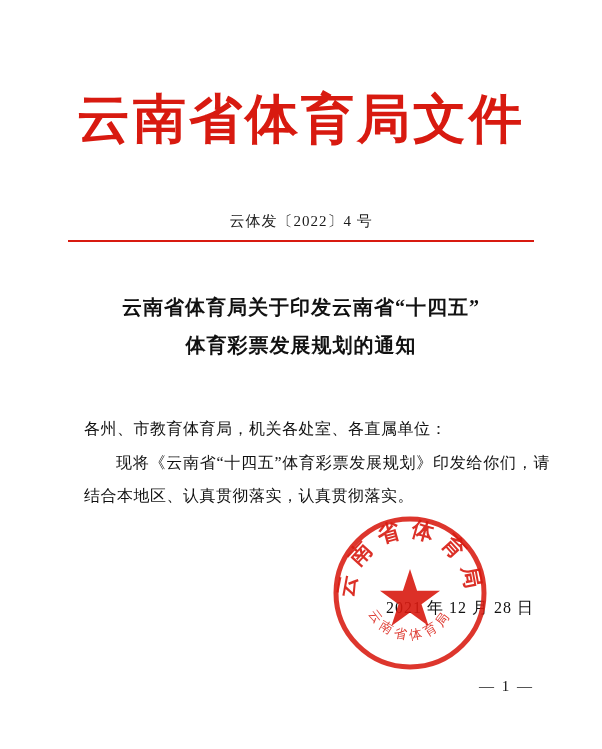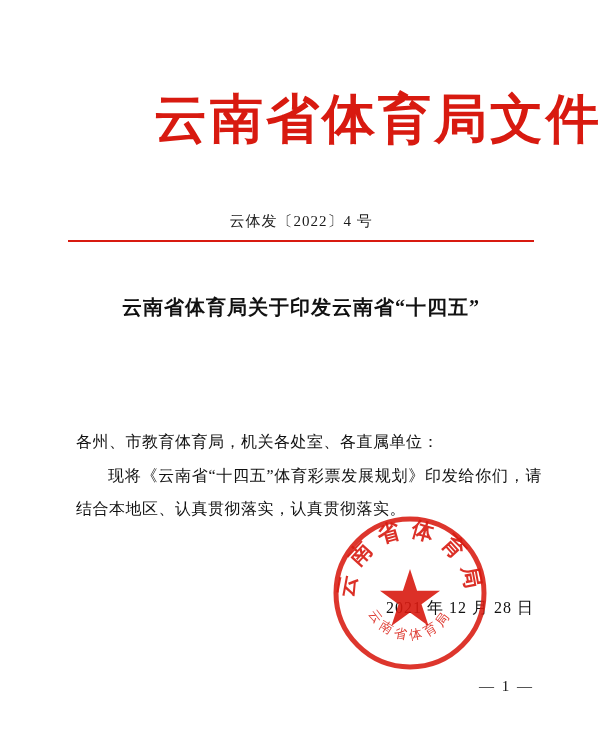--- a/index.html
+++ b/index.html
@@ -16,21 +16,21 @@
     height: 749px;
     background: #ffffff;
     overflow: hidden;
     box-sizing: border-box;
   }
   .doc-title {
     position: absolute;
     top: 88px;
     left: 0;
     width: 602px;
-    text-align: right;
+    text-align: center;
     color: #d81a10;
     font-family: "DejaVu Serif", "Liberation Serif", serif;
     font-weight: bold;
     font-size: 53px;
     letter-spacing: 3px;
     line-height: 1.15;
     white-space: nowrap;
   }
   .doc-number {
     position: absolute;
@@ -61,27 +61,26 @@
     font-weight: bold;
     line-height: 1.9;
     letter-spacing: 1px;
   }
   .notice-title .line {
     display: block;
   }
   .body-block {
     position: absolute;
     top: 412px;
-    left: 76px;
+    left: 84px;
     width: 466px;
     color: #111111;
     font-size: 16px;
     line-height: 2.1;
     letter-spacing: 0.5px;
-    margin-top: 13px;
   }
   .body-block .salutation {
     display: block;
   }
   .body-block .para {
     display: block;
     text-indent: 32px;
     text-align: justify;
   }
   .signature {
@@ -120,20 +119,21 @@
 <div class="page">
 
   <div class="doc-title">云南省体育局文件</div>
 
   <div class="doc-number">云体发〔2022〕4 号</div>
 
   <div class="red-rule"></div>
 
   <div class="notice-title">
     <span class="line">云南省体育局关于印发云南省“十四五”</span>
+    <span class="line">体育彩票发展规划的通知</span>
   </div>
 
   <div class="body-block">
     <span class="salutation">各州、市教育体育局，机关各处室、各直属单位：</span>
     <span class="para">现将《云南省“十四五”体育彩票发展规划》印发给你们，请结合本地区、认真贯彻落实，认真贯彻落实。</span>
   </div>
 
   <div class="signature">2021 年 12 月 28 日</div>
 
   <div class="seal">

